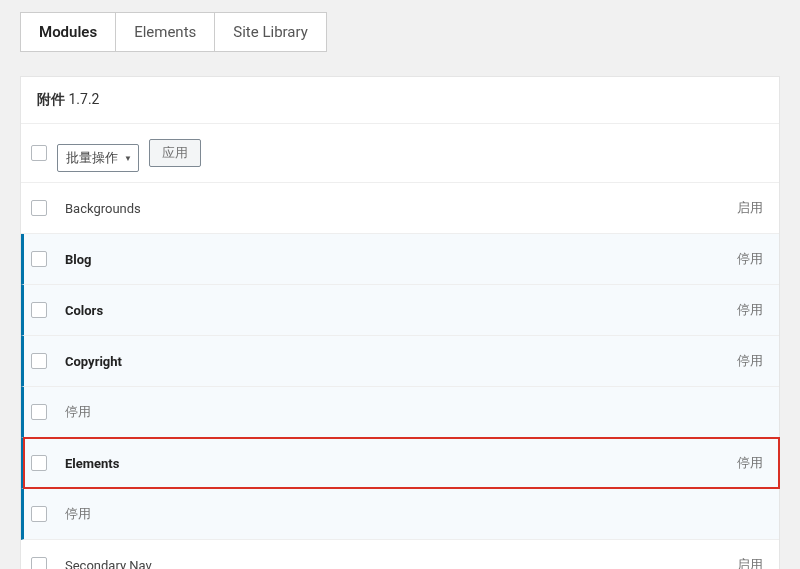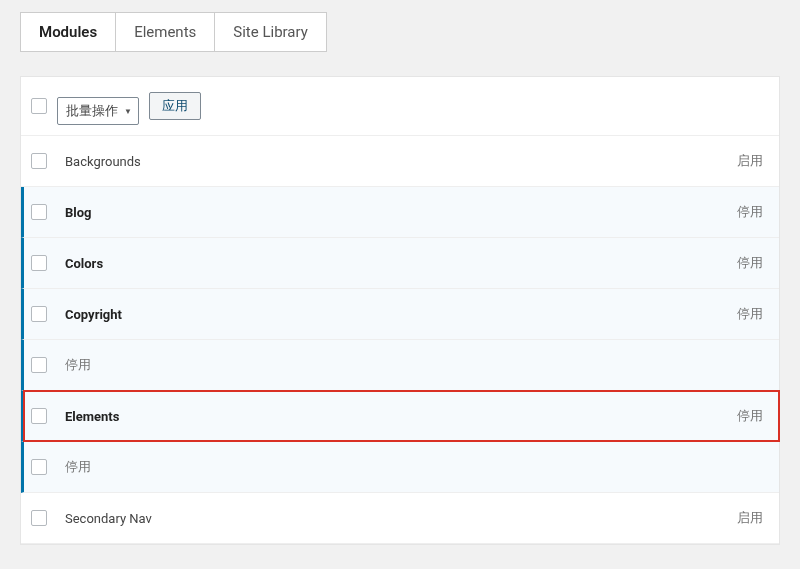--- a/index.html
+++ b/index.html
@@ -9,21 +9,21 @@
 .tab { background: #fff; border: 1px solid #ccc; padding: 10px 18px; font-size: 15px; color: #555; cursor: pointer; }
 .tab.active { font-weight: 600; color: #222; }
 .tab + .tab { margin-left: -1px; }
 .panel { background: #fff; border: 1px solid #e5e5e5; }
 .panel-header { padding: 14px 16px; font-size: 14px; color: #333; border-bottom: 1px solid #eee; }
 .panel-header b { font-weight: 700; }
 .action-bar { display: flex; align-items: center; gap: 10px; padding: 10px 6px 10px 10px; border-bottom: 1px solid #eee; }
 .checkbox { width: 16px; height: 16px; border: 1px solid #b4b9be; border-radius: 2px; background: #fff; cursor: pointer; flex-shrink: 0; }
 .select { border: 1px solid #7e8993; background: #fff; padding: 4px 20px 4px 8px; font-size: 13px; cursor: pointer; position: relative; border-radius: 2px; margin-top: 10px; }
 .select::after { content: "▼"; font-size: 8px; position: absolute; right: 6px; top: 50%; transform: translateY(-50%); color: #555; }
-.btn { border: 1px solid #7e8993; background: #f3f5f6; padding: 4px 12px; font-size: 13px; cursor: pointer; border-radius: 2px; color: #0c4a6e; }
+.btn { border: 1px solid #7e8993; background: #f3f5f6; padding: 4px 12px; font-size: 13px; cursor: pointer; border-radius: 2px; color: #737373; }
 .rows { }
 .row { display: flex; align-items: center; padding: 16px 16px 16px 10px; border-bottom: 1px solid #eee; position: relative; }
 .row.active { background: #f6fafd; border-left: 3px solid #0073aa; padding-left: 7px; }
 .row.inactive { background: #fff; }
 .row .checkbox { margin-right: 18px; }
 .row-name { flex: 1; font-size: 13px; color: #444; }
 .row.active .row-name { font-weight: 700; color: #222; }
 .row-action { color: #737373; cursor: pointer; font-size: 13px; }
 .highlight-box { position: absolute; border: 2px solid #d93025; pointer-events: none; z-index: 10; }
 </style>
@@ -32,20 +32,24 @@
 
 <div class="container">
 
   <div class="tabs" id="tabs-bar">
       <div class="tab active">Modules</div>
       <div class="tab">Elements</div>
       <div class="tab">Site Library</div>
     </div>
 
   <div class="panel">
+    <div class="panel-header">
+      <b>附件</b>
+      <span>1.7.2</span>
+    </div>
 
     <div class="action-bar">
       <div class="checkbox"></div>
       <div class="select">
         <span>批量操作</span>
       </div>
       <div class="btn">应用</div>
     </div>
 
     <div class="rows" id="module-rows">

